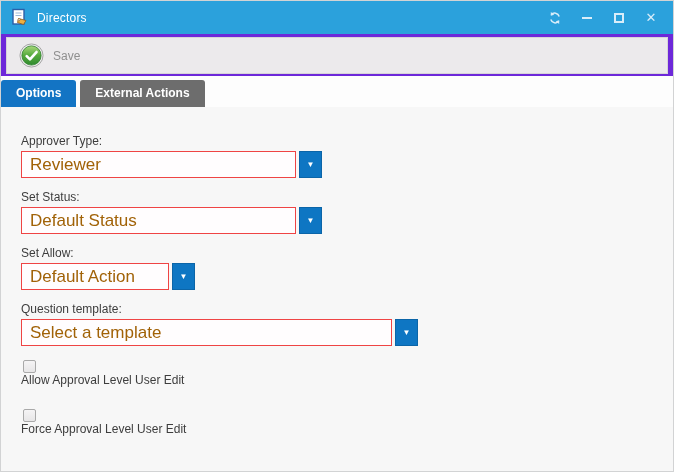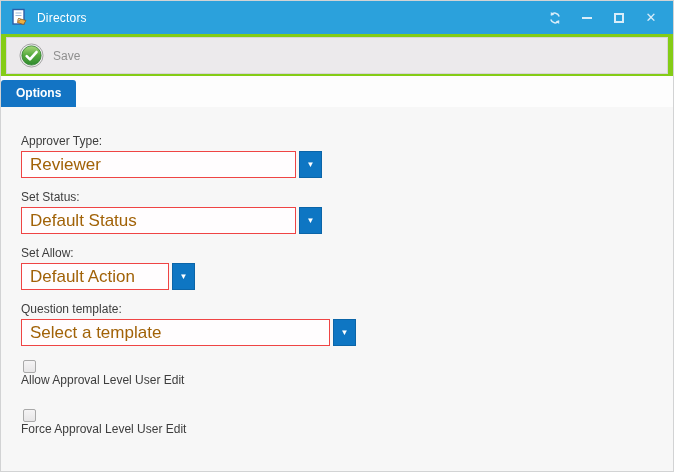--- a/index.html
+++ b/index.html
@@ -26,21 +26,21 @@
     width: 32px; height: 33px; display: flex; align-items: center; justify-content: center;
     color: #d9edf9; cursor: default;
   }
   .win-btn svg { display: block; }
   .glyph-min { width: 10px; height: 2px; background: #d9edf9; display: block; }
   .glyph-max { width: 10px; height: 10px; border: 2px solid #d9edf9; display: block; }
   .glyph-close { font-size: 13px; color: #d9edf9; line-height: 1; }
   .win-btn.close-btn { margin-right: 6px; }
 
   
-  .toolbar-strip { background: #84cc16; padding: 3px 5px 2px 5px; flex: 0 0 auto; }
+  .toolbar-strip { background: #6d28d9; padding: 3px 5px 2px 5px; flex: 0 0 auto; }
   .toolbar {
     height: 37px;
     background: #eceaec;
     border: 1px solid #d7d5d7;
     display: flex; align-items: center;
     padding-left: 12px;
   }
   .save-btn { display: flex; align-items: center; cursor: default; }
   .save-icon { width: 25px; height: 25px; margin-right: 9px; }
   .save-label { color: #8f8f8f; font-size: 12px; }
@@ -69,21 +69,21 @@
   .field-label { font-size: 12px; color: #3d3d3d; margin-bottom: 3px; }
   .dropdown { display: flex; align-items: stretch; height: 27px; }
   .dd-value {
     background: #fffdfe;
     border: 1px solid #ef4444;
     font-size: 17px; color: #a16207;
     padding: 0 8px; display: flex; align-items: center;
   }
   .w-lg .dd-value { width: 275px; }
   .w-sm .dd-value { width: 148px; }
-  .w-xl .dd-value { width: 309px; }
+  .w-xl .dd-value { width: 371px; }
   .dd-btn {
     width: 23px; margin-left: 3px;
     background: #0e76c3; border: 1px solid #0b65a8;
     display: flex; align-items: center; justify-content: center;
     cursor: default;
   }
   .dd-arrow { color: #ffffff; font-size: 8px; line-height: 1; }
 
   .check-section { margin-top: 14px; }
   .check-row { display: flex; margin-bottom: 22px; cursor: default; flex-direction: column; }
@@ -145,20 +145,21 @@
           <circle cx="13" cy="13" r="10" fill="url(#ggrad)" stroke="#2a7d2a" stroke-width="0.8"></circle>
           <path d="M8 13.6 L11.4 17 L18.2 9.4" fill="none" stroke="#ffffff" stroke-width="2.8" stroke-linecap="round" stroke-linejoin="round"></path>
         </svg>
         <span class="save-label">Save</span>
       </div>
     </div>
   </div>
 
   <div class="tabstrip">
     <div class="tab active">Options</div>
+    <div class="tab">External Actions</div>
   </div>
 
   <div class="content">
 
     <div class="field">
       <div class="field-label">Approver Type:</div>
       <div class="dropdown w-lg">
         <div class="dd-value">Reviewer</div>
         <div class="dd-btn">
           <span class="dd-arrow">▼</span>

